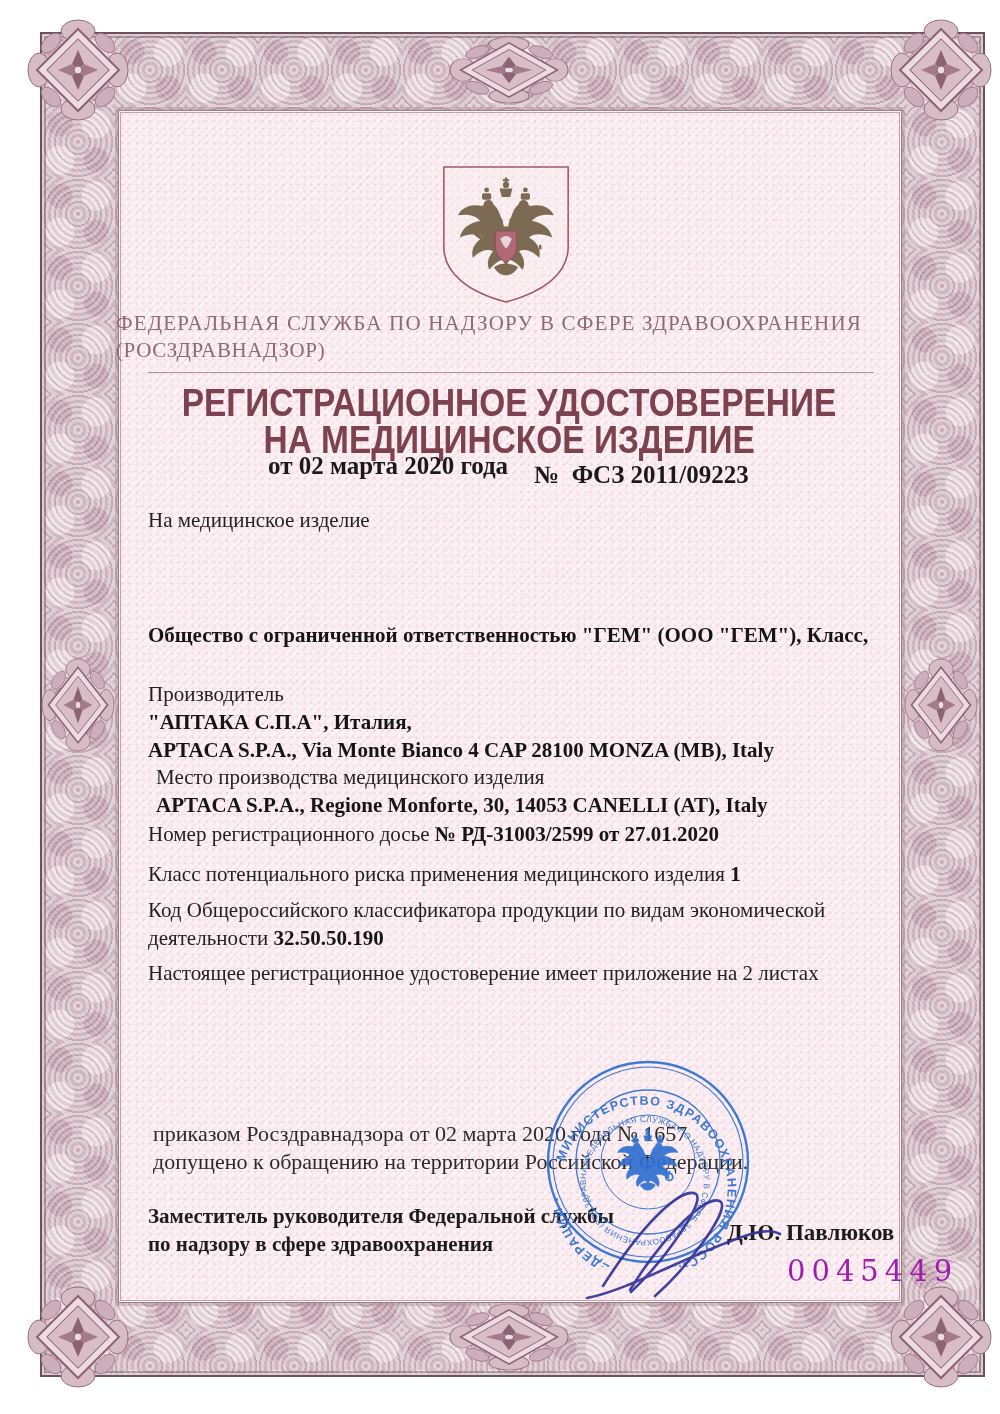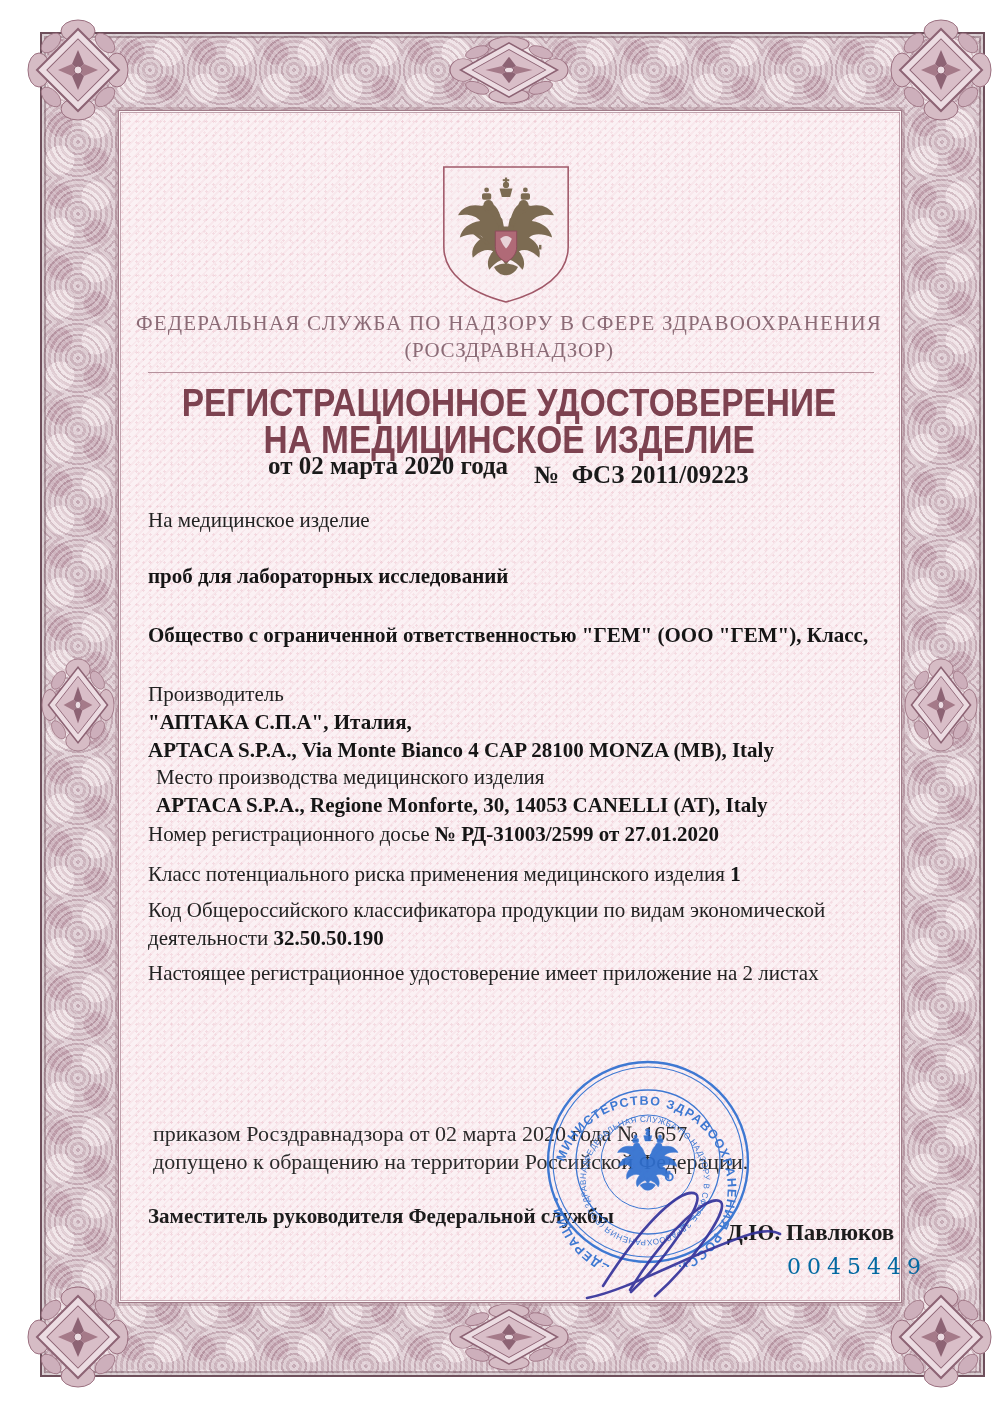--- a/index.html
+++ b/index.html
@@ -37,38 +37,38 @@
     background-position:0 0,3px 5px,0 0;
     border:1px solid #a07b88;
     box-shadow: inset 0 0 0 1px #fdf6f8, inset 0 0 0 2px rgba(160,123,136,.65), 0 0 0 3px rgba(160,123,136,.35);
   }
   .orn{width:110px;height:110px;transform:translate(-50%,-50%);}
   .orn.mid-v{transform:translate(-50%,-50%) scale(.72,.92);}
   .orn.mid-h{transform:translate(-50%,-50%) scale(1.18,.66);}
 
   
   .hdr{
-    left:116px;width:786px;text-align:center;color:#8b6b76;
+    left:116px;width:786px;text-align:left;color:#8b6b76;
     font-size:21px;letter-spacing:1.2px;white-space:nowrap;
   }
   .rule{left:148px;top:372px;width:726px;height:1px;background:#b5919c;}
   .title{
     left:116px;width:786px;text-align:center;color:#7d4250;
     font-family:"Liberation Sans","DejaVu Sans",sans-serif;font-weight:bold;
     font-size:38px;white-space:nowrap;
   }
   .title>span{display:inline-block;transform:scaleX(.88);transform-origin:50% 50%;}
   .dt{font-size:25px;font-weight:bold;color:#1a1a1a;white-space:nowrap;}
   .body-t{font-size:21px;color:#222;line-height:28px;white-space:nowrap;}
   .body-t .b{font-weight:bold;color:#151515;}
   .ftr{font-size:22px;color:#2a2a2a;line-height:28px;white-space:nowrap;}
   .signer{font-size:21px;font-weight:bold;color:#1c1c1c;line-height:28px;white-space:nowrap;}
   .name{font-size:23px;font-weight:bold;color:#1c1c1c;white-space:nowrap;}
   .serial{
-    font-size:22px;color:#0369a1;letter-spacing:6px;white-space:nowrap;
+    font-size:29px;color:#a21caf;letter-spacing:6px;white-space:nowrap;
     font-family:"DejaVu Serif","Liberation Serif",serif;
   }
   .stampwrap{opacity:.92;}
   svg text{font-family:"Liberation Sans","DejaVu Sans",sans-serif;}
 </style>
 </head>
 <body>
 
 <svg width="0" height="0" style="position:absolute" aria-hidden="true">
   <defs>
@@ -162,21 +162,20 @@
 <div class="abs title" style="top:382px"><span>РЕГИСТРАЦИОННОЕ УДОСТОВЕРЕНИЕ</span></div>
 <div class="abs title" style="top:419px"><span>НА МЕДИЦИНСКОЕ ИЗДЕЛИЕ</span></div>
 <div class="abs dt" style="left:268px;top:452px">от  02 марта 2020 года</div>
 <div class="abs dt" style="left:534px;top:461px">
   <span>№</span>&nbsp;&nbsp;<span>ФСЗ 2011/09223</span>
 </div>
 
 <div class="abs body-t" style="left:148px;top:506px">
   <span>На медицинское изделие</span><br>
   <br>
-  <span class="b">проб для лабораторных исследований</span>
 </div>
 
 <div class="abs body-t" style="left:148px;top:593px">
   <br>
   <span class="b">Общество с ограниченной ответственностью "ГЕМ" (ООО "ГЕМ"), Класс,</span><br>
 </div>
 
 <div class="abs body-t" style="left:148px;top:680px">
   <span>Производитель</span><br>
   <span class="b">"АПТАКА С.П.А", Италия,</span><br>
@@ -206,20 +205,21 @@
 
 <div class="abs body-t" style="left:148px;top:959px">Настоящее регистрационное удостоверение имеет приложение на 2 листах</div>
 
 <div class="abs ftr" style="left:153px;top:1120px">
   <span>приказом Росздравнадзора от 02 марта 2020 года № 1657</span><br>
   <span>допущено к обращению на территории Российской Федерации.</span>
 </div>
 
 <div class="abs signer" style="left:148px;top:1202px">
   <span>Заместитель руководителя Федеральной службы</span><br>
+  <span>по надзору в сфере здравоохранения</span>
 </div>
 
 <div class="abs name" style="left:727px;top:1220px">Д.Ю. Павлюков</div>
 
 <div class="abs serial" style="left:787px;top:1254px">0045449</div>
 
 <div class="abs stampwrap" style="left:543px;top:1057px">
   <svg width="210" height="210" viewBox="0 0 210 210">
     <g fill="none" stroke="#2f6fd0">
       <circle cx="105" cy="105" r="100" stroke-width="2.4"></circle>

